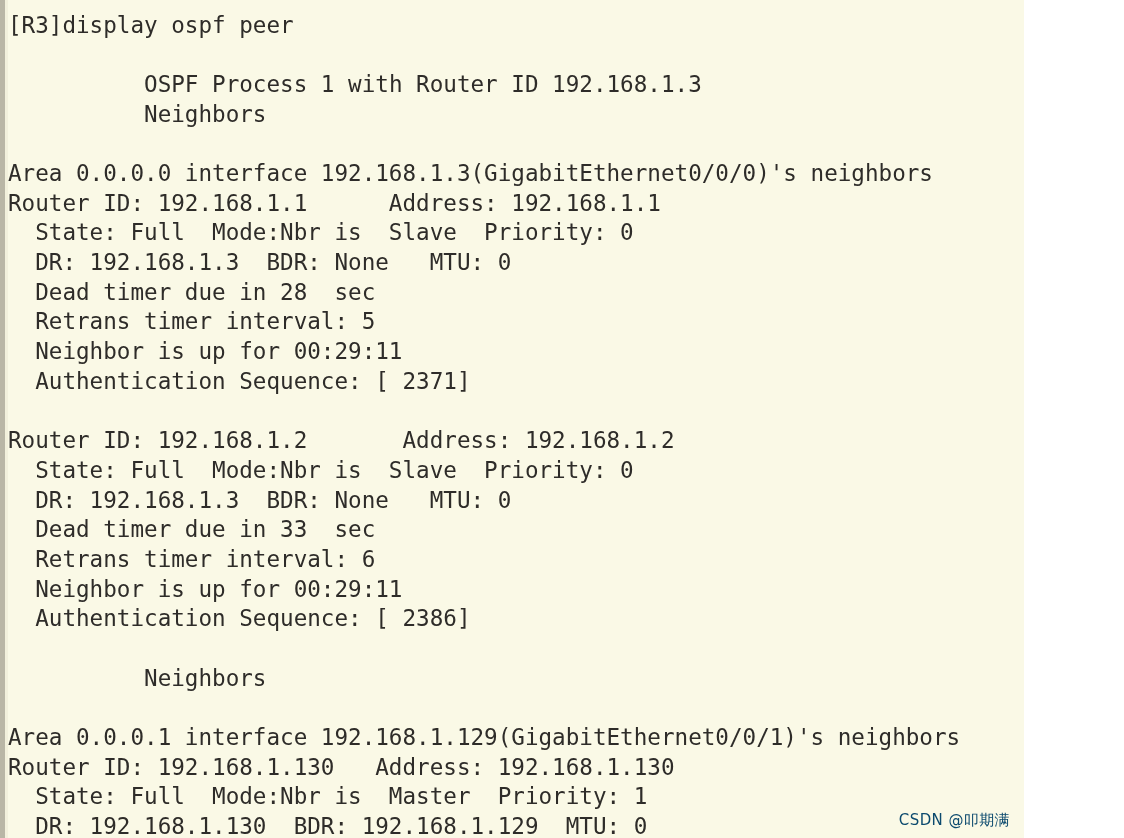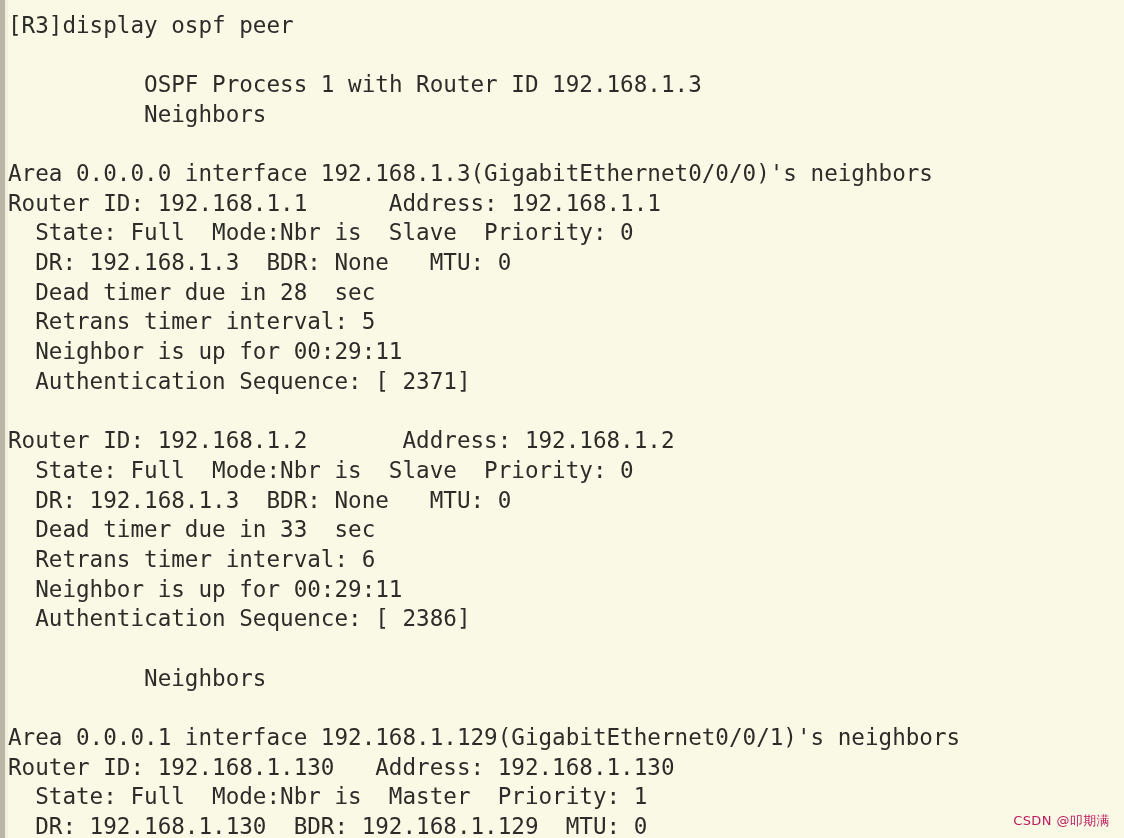--- a/index.html
+++ b/index.html
@@ -2,21 +2,21 @@
 <html><head>
 <meta charset="utf-8">
 <style>
   html, body {
     margin: 0;
     padding: 0;
     background: #ffffff;
   }
   #screenshot {
     position: relative;
-    width: 1124px;
+    width: 1024px;
     height: 838px;
     background: #faf9e6;
     overflow: hidden;
     box-sizing: border-box;
   }
   
   #left-gutter {
     position: absolute;
     left: 0;
     top: 0;
@@ -53,22 +53,22 @@
   }
   .term-line.blank {
     color: transparent;
   }
   
   #watermark {
     position: absolute;
     right: 14px;
     bottom: 8px;
     font-family: "DejaVu Sans", "Liberation Sans", sans-serif;
-    font-size: 13px;
-    color: #be185d;
+    font-size: 15px;
+    color: #0c4a6e;
     letter-spacing: 0.4px;
     white-space: pre;
     user-select: none;
   }
 </style>
 </head>
 <body>
 
 <div id="screenshot">
 

